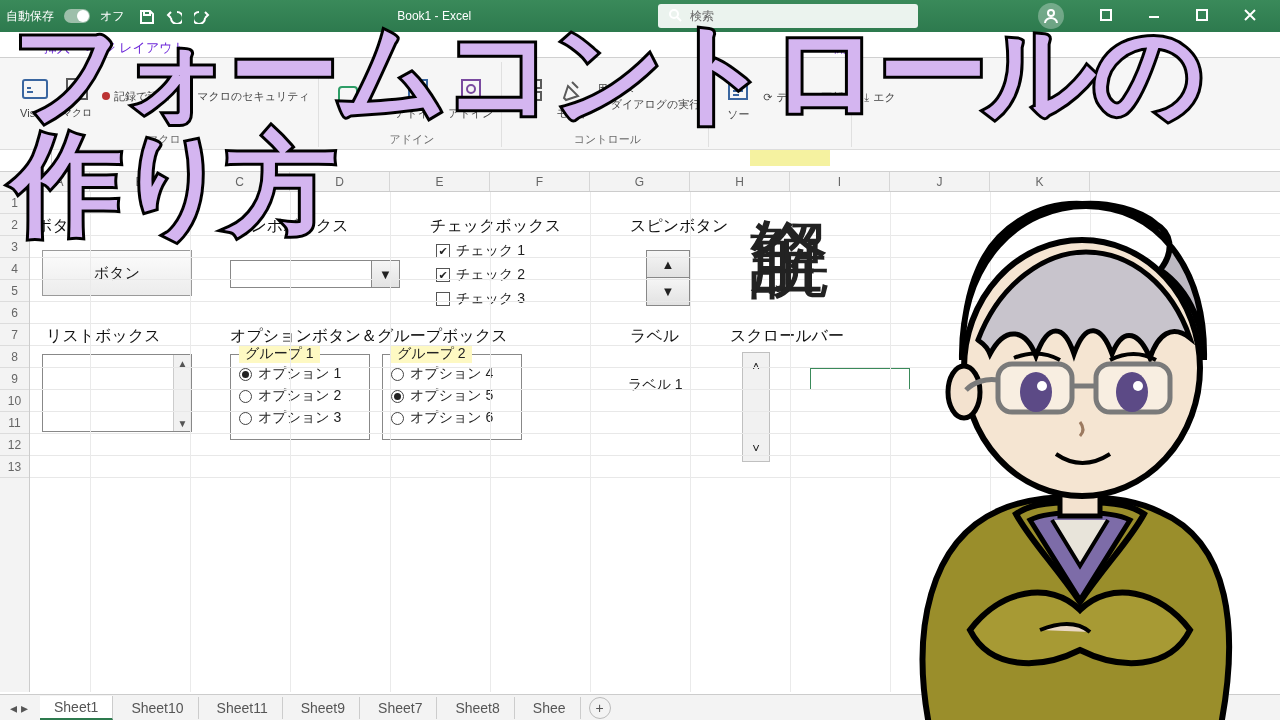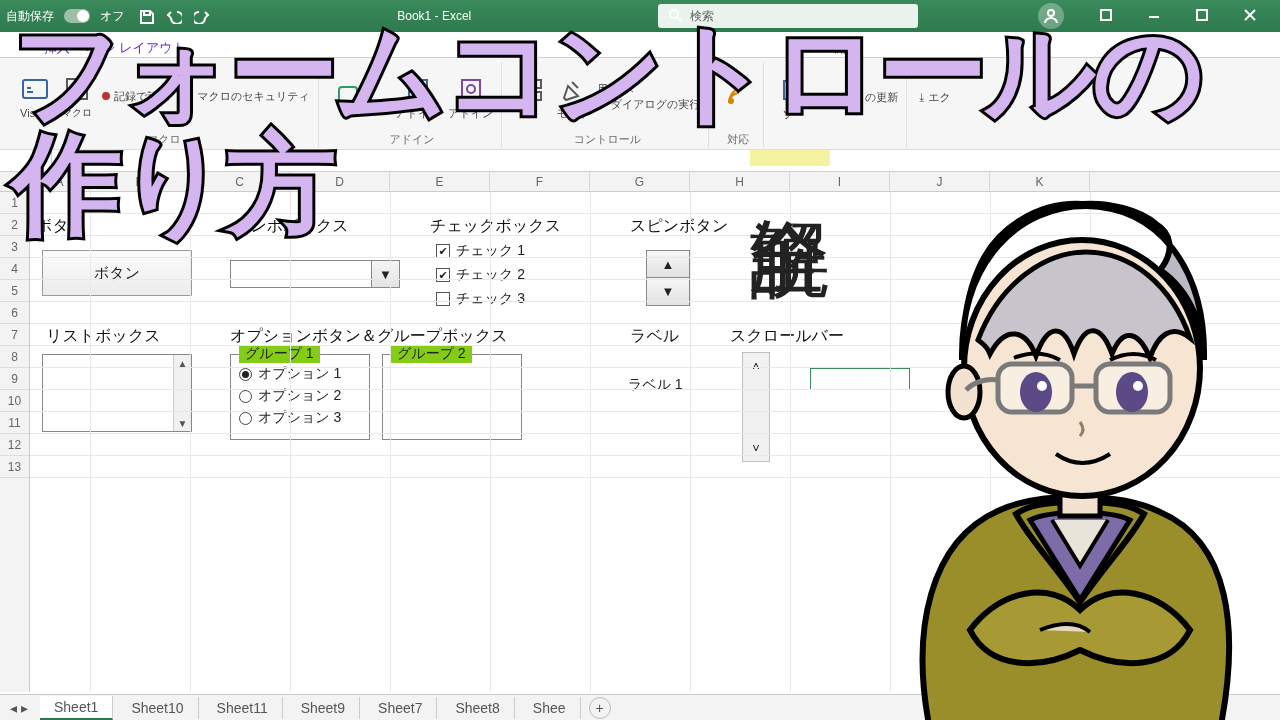--- a/index.html
+++ b/index.html
@@ -116,21 +116,21 @@
     height:28px;background:linear-gradient(#f6f6f6,#e2e2e2);
     border:1px solid #888; display:flex;align-items:center;justify-content:center;
   }
   .fc-listbox{ position:absolute; border:1px solid #888; background:#fff;}
   .fc-listbox .sbar{ position:absolute; right:0;top:0;bottom:0;width:18px;
     background:#f1f1f1;border-left:1px solid #ccc;
     display:flex;flex-direction:column;justify-content:space-between;}
   .fc-listbox .sarrow{height:16px;display:flex;align-items:center;justify-content:center;font-size:10px;color:#555;}
   .fc-groupbox{ position:absolute; border:1px solid #888;}
   .fc-groupbox .legend{
-    position:absolute; top:-10px; left:8px; background:#84cc16;
+    position:absolute; top:-10px; left:8px; background:#fef9c3;
     padding:0 6px; font-size:14px;
   }
   .fc-option{ display:flex;align-items:center; gap:6px; font-size:14px; padding:2px 8px;}
   .fc-option .circle{ width:13px;height:13px;border:1px solid #444;border-radius:50%;background:#fff;
     display:flex;align-items:center;justify-content:center;}
   .fc-option .circle.sel::after{content:"";width:7px;height:7px;background:#222;border-radius:50%;}
   .fc-label{ position:absolute; font-size:14px; }
   .fc-scrollbar{ position:absolute; background:#f1f1f1; border:1px solid #c0c0c0;
     display:flex; flex-direction:column; justify-content:space-between; width:28px;}
   .fc-scrollbar .sarrow{height:26px;display:flex;align-items:center;justify-content:center;}
@@ -342,31 +342,20 @@
         </span>
         <span class="small">
           <span>▶</span>
             <span>ダイアログの実行</span>
         </span>
       </div>
     </div>
     <div class="label">コントロール</div>
   </div>
 
-  <div class="rgroup">
-    <div class="body">
-      <div class="ricon">
-        <svg width="26" height="26" fill="none" stroke="#d98400" stroke-width="2">
-            <path d="M4 20a16 16 0 0 1 16-16M4 20a10 10 0 0 1 10-10"></path>
-            <circle cx="6" cy="18" r="2" fill="#d98400"></circle>
-          </svg>
-      </div>
-    </div>
-    <div class="label">対応</div>
-  </div>
 
   <div class="rgroup">
     <div class="body">
       <div style="display:flex;flex-direction:column;align-items:center">
         <div class="ricon">
           <svg width="26" height="26" fill="none" stroke="#3a66a0" stroke-width="2">
               <rect x="4" y="4" width="18" height="18"></rect>
               <path d="M8 10h10M8 14h10M8 18h6"></path>
             </svg>
         </div>
@@ -490,20 +479,34 @@
           <span>オプション 2</span>
           </div>
         <div class="fc-option">
           <span class="circle"></span>
           <span>オプション 3</span>
           </div>
       </div>
     </div>
     <div class="fc-groupbox" style="top:162px;left:352px;width:140px;height:86px">
       <div class="legend">グループ 2</div>
+      <div style="padding-top:8px">
+        <div class="fc-option">
+          <span class="circle"></span>
+          <span>オプション 4</span>
+          </div>
+        <div class="fc-option">
+          <span class="circle sel"></span>
+          <span>オプション 5</span>
+          </div>
+        <div class="fc-option">
+          <span class="circle"></span>
+          <span>オプション 6</span>
+          </div>
+      </div>
     </div>
 
     <div class="fc-label" style="top:184px;left:598px">ラベル 1</div>
 
     <div class="fc-scrollbar" style="top:160px;left:712px;height:110px">
       <div class="sarrow">˄</div>
       <div class="sarrow">˅</div>
     </div>
 
     <div class="celloutline" style="top:176px;left:780px;width:100px;height:22px"></div>

